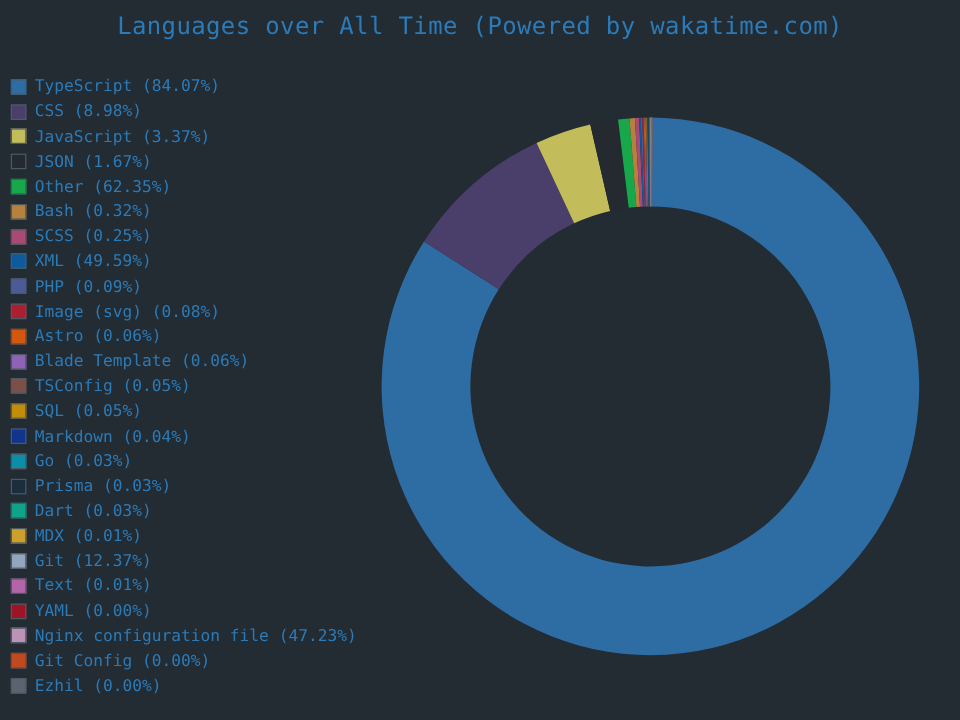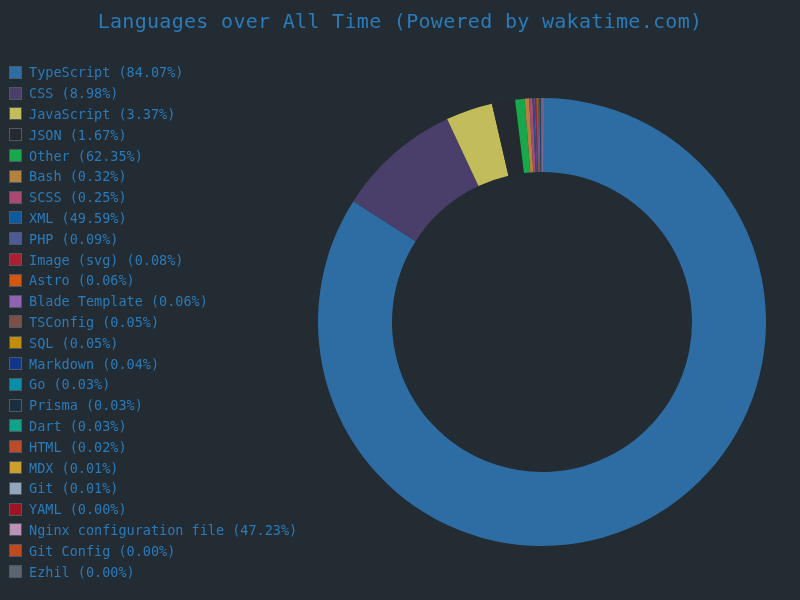--- a/index.html
+++ b/index.html
@@ -168,30 +168,30 @@
       </div>
       <div class="legend-item">
         <span class="legend-swatch" style="background: rgb(26, 46, 61);"></span>
         <span class="legend-label">Prisma (0.03%)</span>
       </div>
       <div class="legend-item">
         <span class="legend-swatch" style="background: rgb(17, 163, 137);"></span>
         <span class="legend-label">Dart (0.03%)</span>
       </div>
       <div class="legend-item">
-        <span class="legend-swatch" style="background: rgb(189, 74, 40);"></span>
-        <span class="legend-label">HTML (0.02%)</span>
-      </div>
-      <div class="legend-item">
         <span class="legend-swatch" style="background: rgb(203, 160, 44);"></span>
         <span class="legend-label">MDX (0.01%)</span>
       </div>
       <div class="legend-item">
         <span class="legend-swatch" style="background: rgb(147, 166, 189);"></span>
-        <span class="legend-label">Git (0.01%)</span>
+        <span class="legend-label">Git (12.37%)</span>
+      </div>
+      <div class="legend-item">
+        <span class="legend-swatch" style="background: rgb(181, 100, 168);"></span>
+        <span class="legend-label">Text (0.01%)</span>
       </div>
       <div class="legend-item">
         <span class="legend-swatch" style="background: rgb(158, 20, 39);"></span>
         <span class="legend-label">YAML (0.00%)</span>
       </div>
       <div class="legend-item">
         <span class="legend-swatch" style="background: rgb(189, 147, 181);"></span>
         <span class="legend-label">Nginx configuration file (47.23%)</span>
       </div>
       <div class="legend-item">

